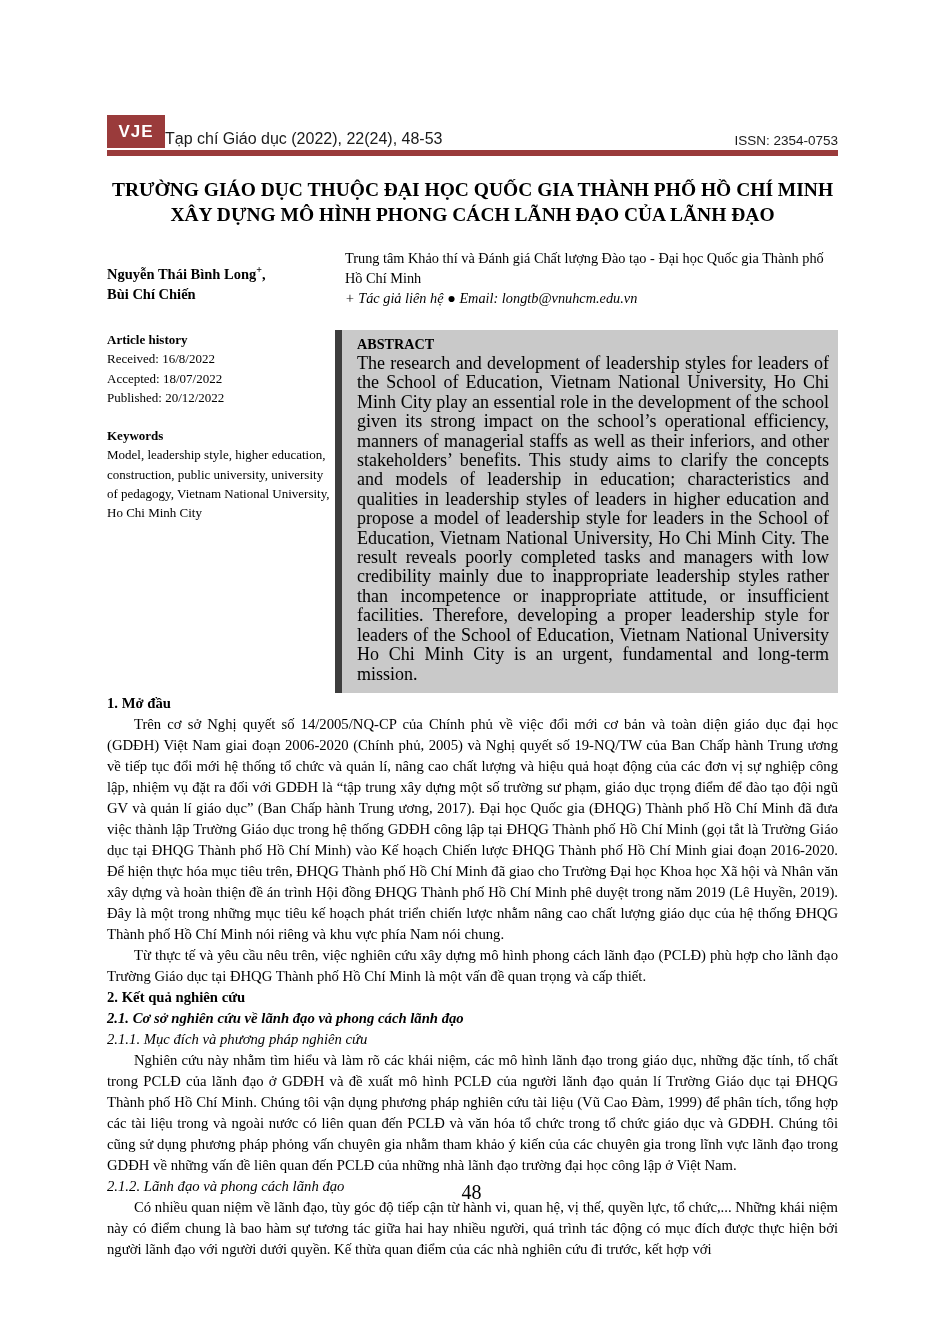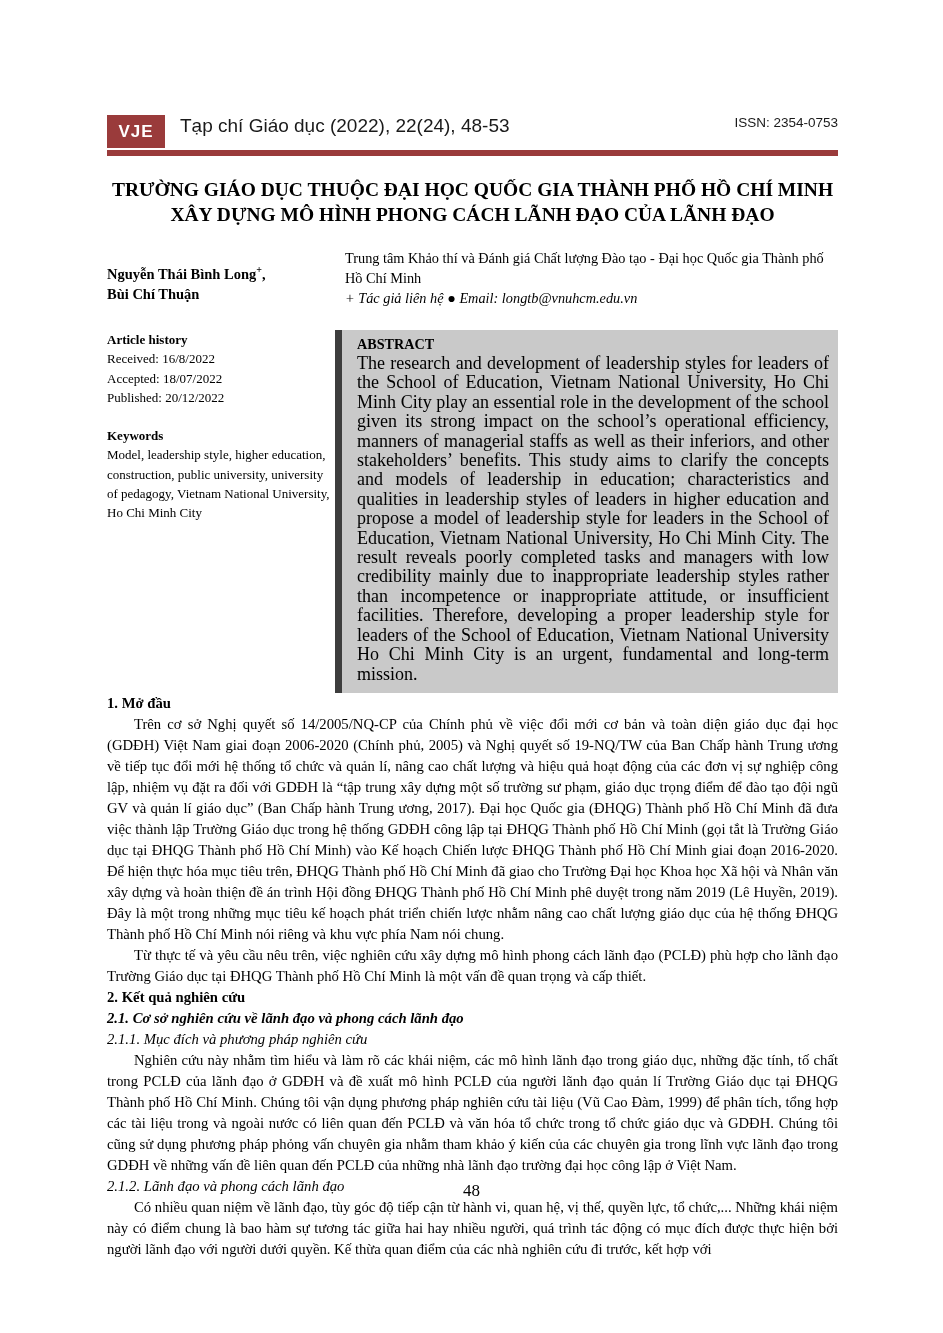--- a/index.html
+++ b/index.html
@@ -8,38 +8,37 @@
     width: 943px;
     height: 1333px;
     background: #ffffff;
     box-sizing: border-box;
     padding: 115px 105px 0 107px;
     font-family: "Liberation Serif", serif;
     color: #000000;
     overflow: hidden;
   }
   
-  .header-row { display: flex; align-items: flex-start; }
+  .header-row { display: flex; align-items: flex-end; }
   .logo {
     background: #9a3b3b;
     color: #ffffff;
     font-family: "Liberation Sans", sans-serif;
     font-weight: bold;
     font-size: 17px;
     width: 58px;
     height: 33px;
     display: flex;
     align-items: center;
     justify-content: center;
     letter-spacing: 1px;
   }
   .citation {
-    margin-left: 15px;
     font-family: "Liberation Sans", sans-serif;
-    font-size: 19px;
+    font-size: 16px;
     color: #1a1a1a;
   }
   .issn {
     margin-left: auto;
     font-family: "Liberation Sans", sans-serif;
     font-size: 13.5px;
     color: #1a1a1a;
   }
   .header-rule { height: 6px; background: #9a3b3b; margin-top: 2px; }
   
@@ -77,21 +76,21 @@
   .body-text h3 { font-weight: bold; font-style: italic; }
   .body-text h4 { font-weight: normal; font-style: italic; }
   .body-text p { font-weight: normal; text-indent: 27px; }
   
   .page-number {
     position: absolute;
     top: 1181px;
     left: 0;
     right: 0;
     text-align: center;
-    font-size: 17px;
+    font-size: 20px;
   }
 </style>
 </head>
 <body>
 
 <div class="page">
 
   <header>
     <div class="header-row">
       <div class="logo">VJE</div>
@@ -102,21 +101,21 @@
   </header>
 
   <h1 class="title">
     <div>TRƯỜNG GIÁO DỤC THUỘC ĐẠI HỌC QUỐC GIA THÀNH PHỐ HỒ CHÍ MINH</div>
     <div>XÂY DỰNG MÔ HÌNH PHONG CÁCH LÃNH ĐẠO CỦA LÃNH ĐẠO</div>
   </h1>
 
   <section class="byline">
     <div class="authors">
       <div><span>Nguyễn Thái Bình Long</span><sup>+</sup><span>,</span></div>
-      <div>Bùi Chí Thuận</div>
+      <div>Bùi Chí Chiến</div>
     </div>
     <div class="affil-block">
       <div>Trung tâm Khảo thí và Đánh giá Chất lượng Đào tạo - Đại học Quốc gia Thành phố Hồ Chí Minh</div>
       <div class="contact">+ Tác giả liên hệ ● Email: longtb@vnuhcm.edu.vn</div>
     </div>
   </section>
 
   <section class="info-row">
     <aside class="meta-col">
       <div class="meta-heading">Article history</div>

